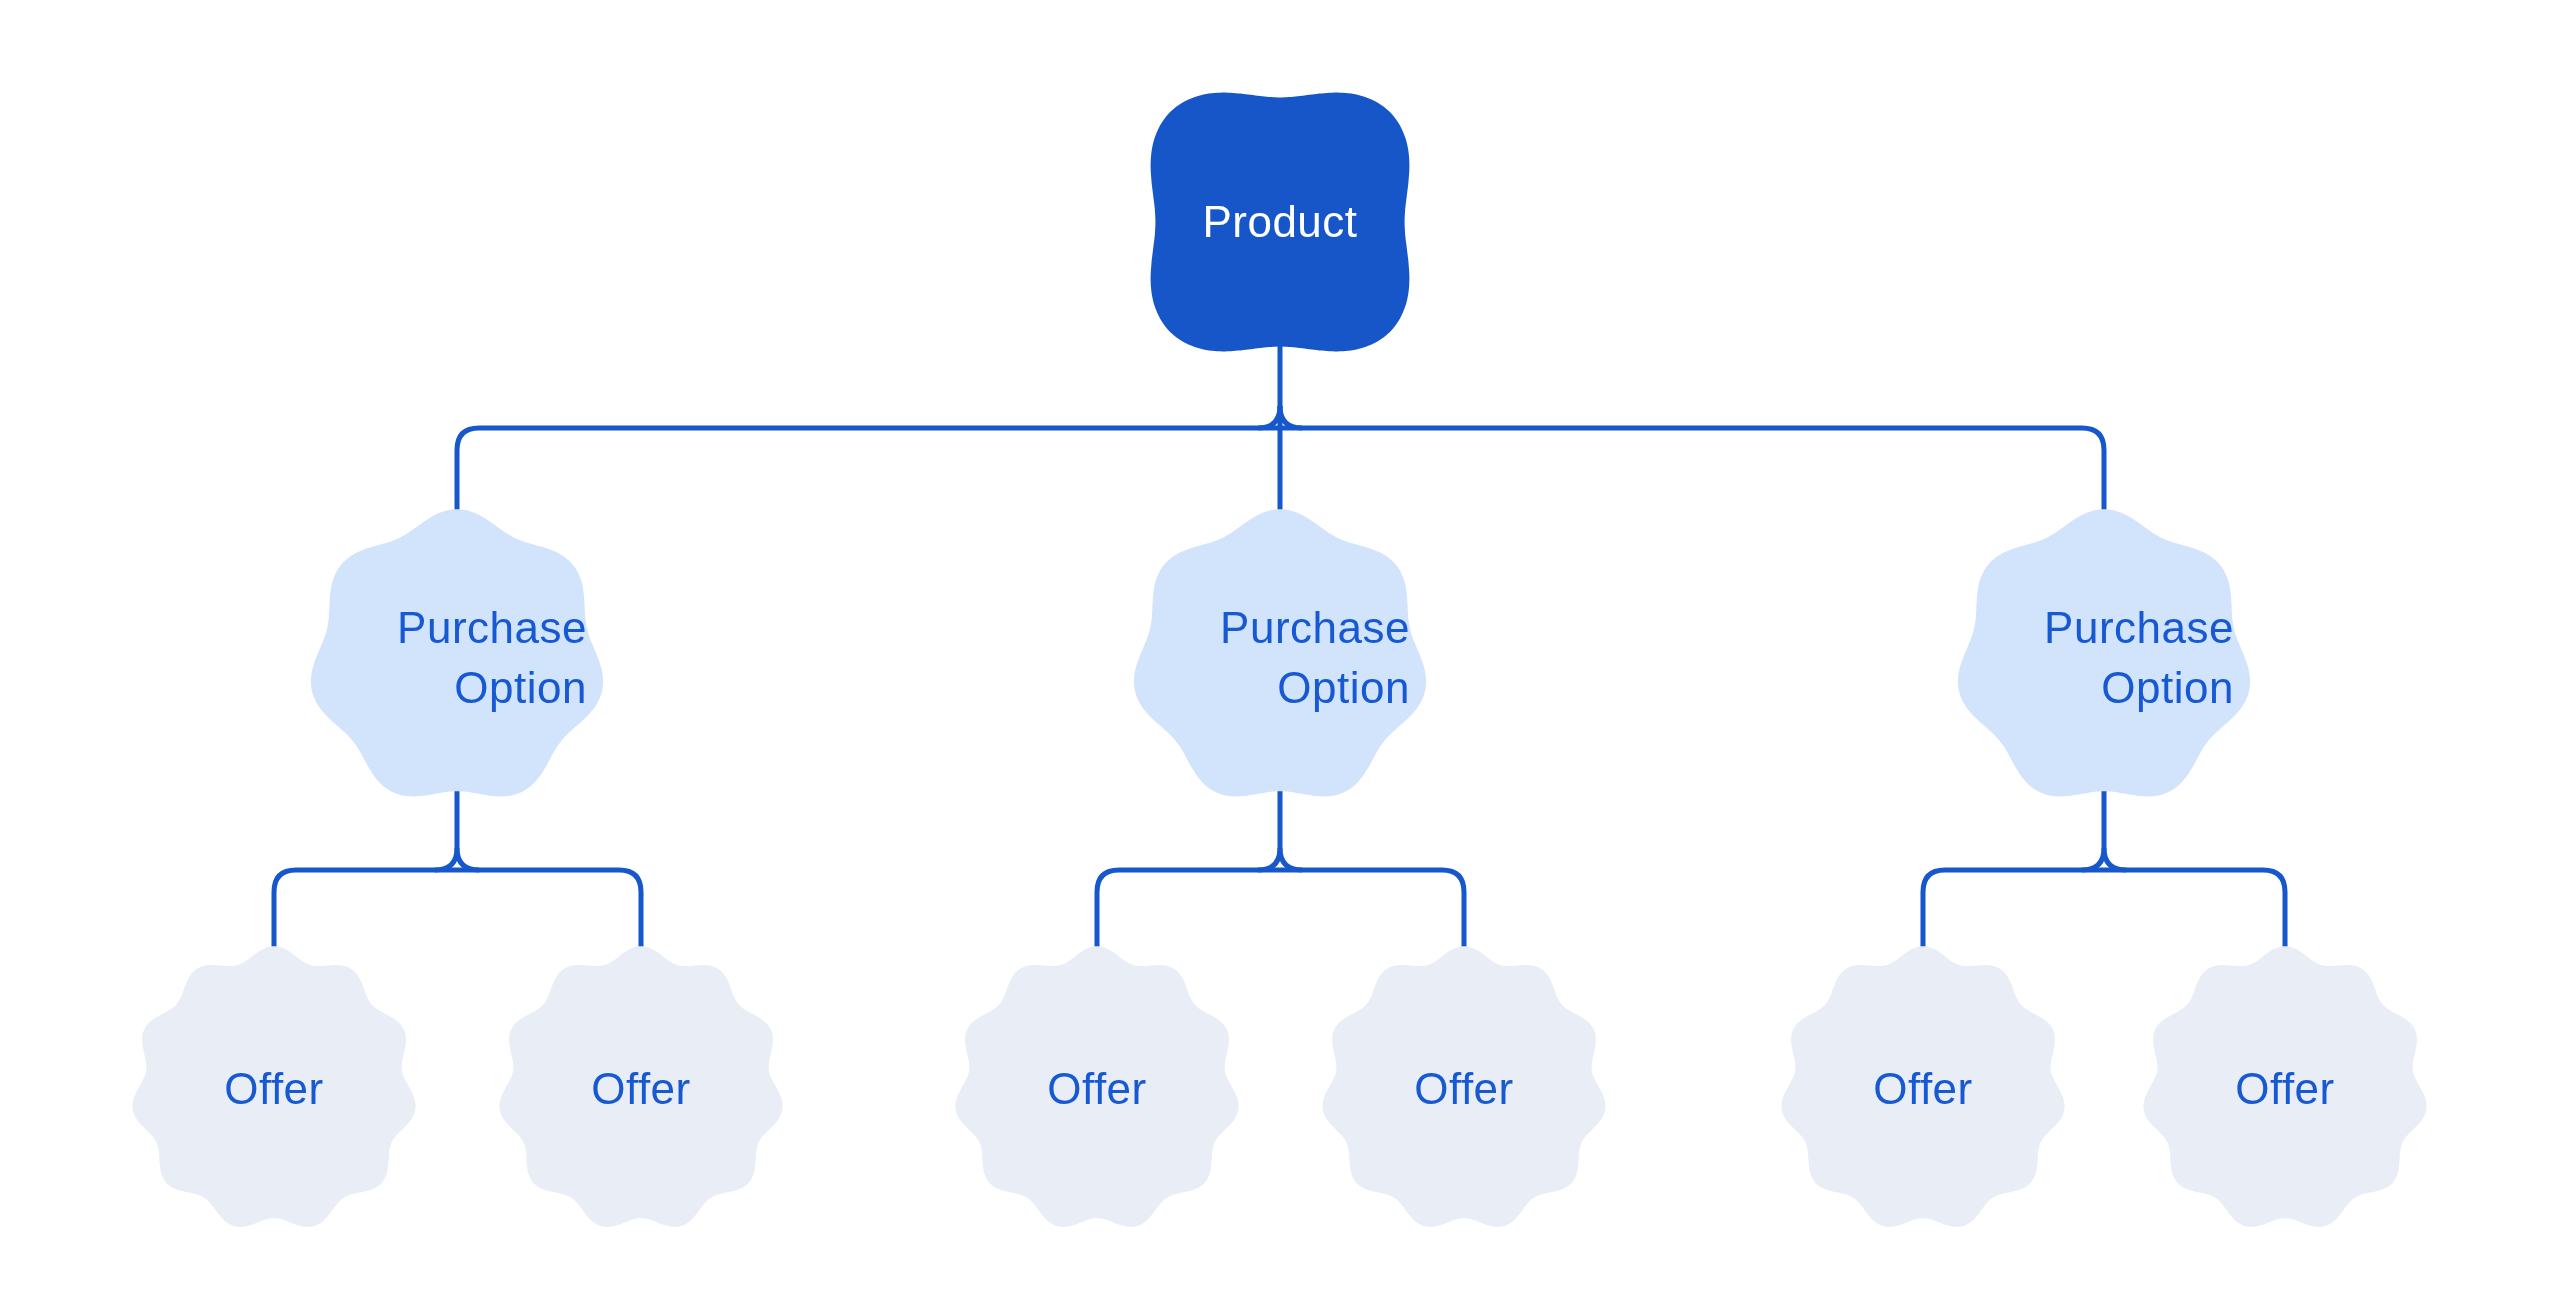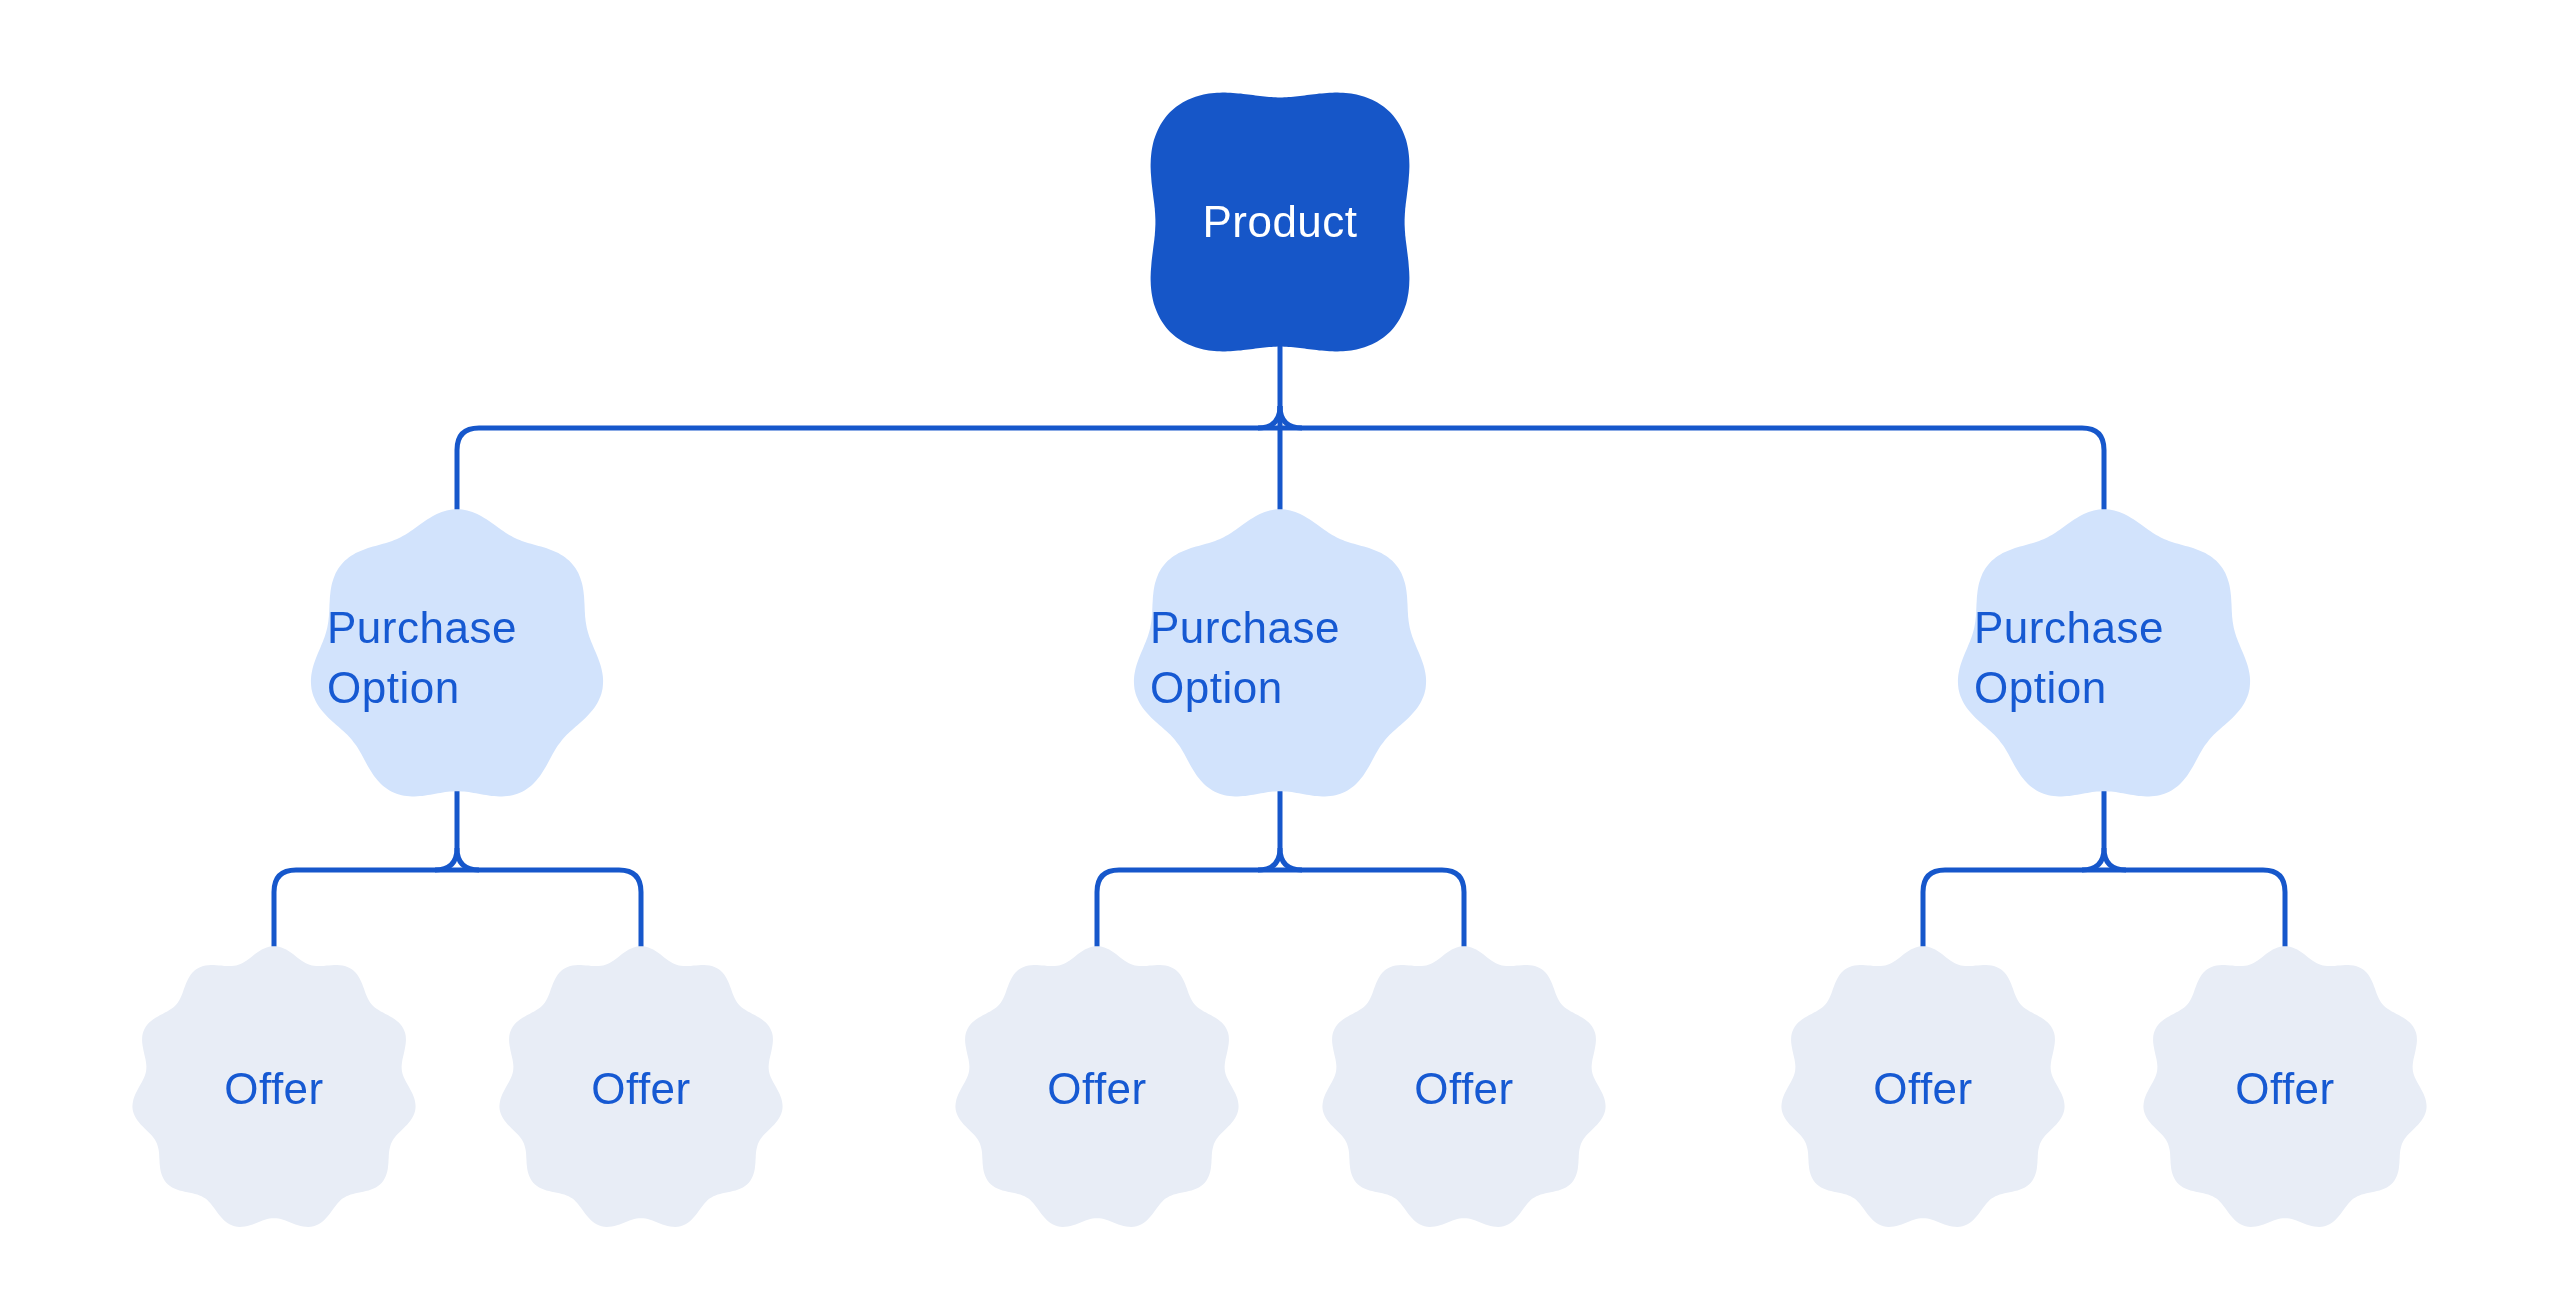--- a/index.html
+++ b/index.html
@@ -1,20 +1,20 @@
 <!DOCTYPE html>
 <html><head>
 <meta charset="utf-8">
 <style>
   html,body{margin:0;padding:0;background:#ffffff;}
   .stage{position:relative;width:2560px;height:1312px;background:#ffffff;overflow:hidden;
          font-family:"Liberation Sans","DejaVu Sans",sans-serif;}
   .stage svg{position:absolute;left:0;top:0;}
   .label{position:absolute;display:flex;align-items:center;justify-content:center;
-         text-align:left;font-size:44px;font-weight:500;line-height:60px;
+         text-align:right;font-size:44px;font-weight:500;line-height:60px;
          letter-spacing:0.5px;pointer-events:none;}
 </style>
 </head>
 <body>
 
 <div class="stage">
 
   <svg width="2560" height="1312" viewBox="0 0 2560 1312">
 
     <g fill="none" stroke-width="5" stroke="#1657cb">

